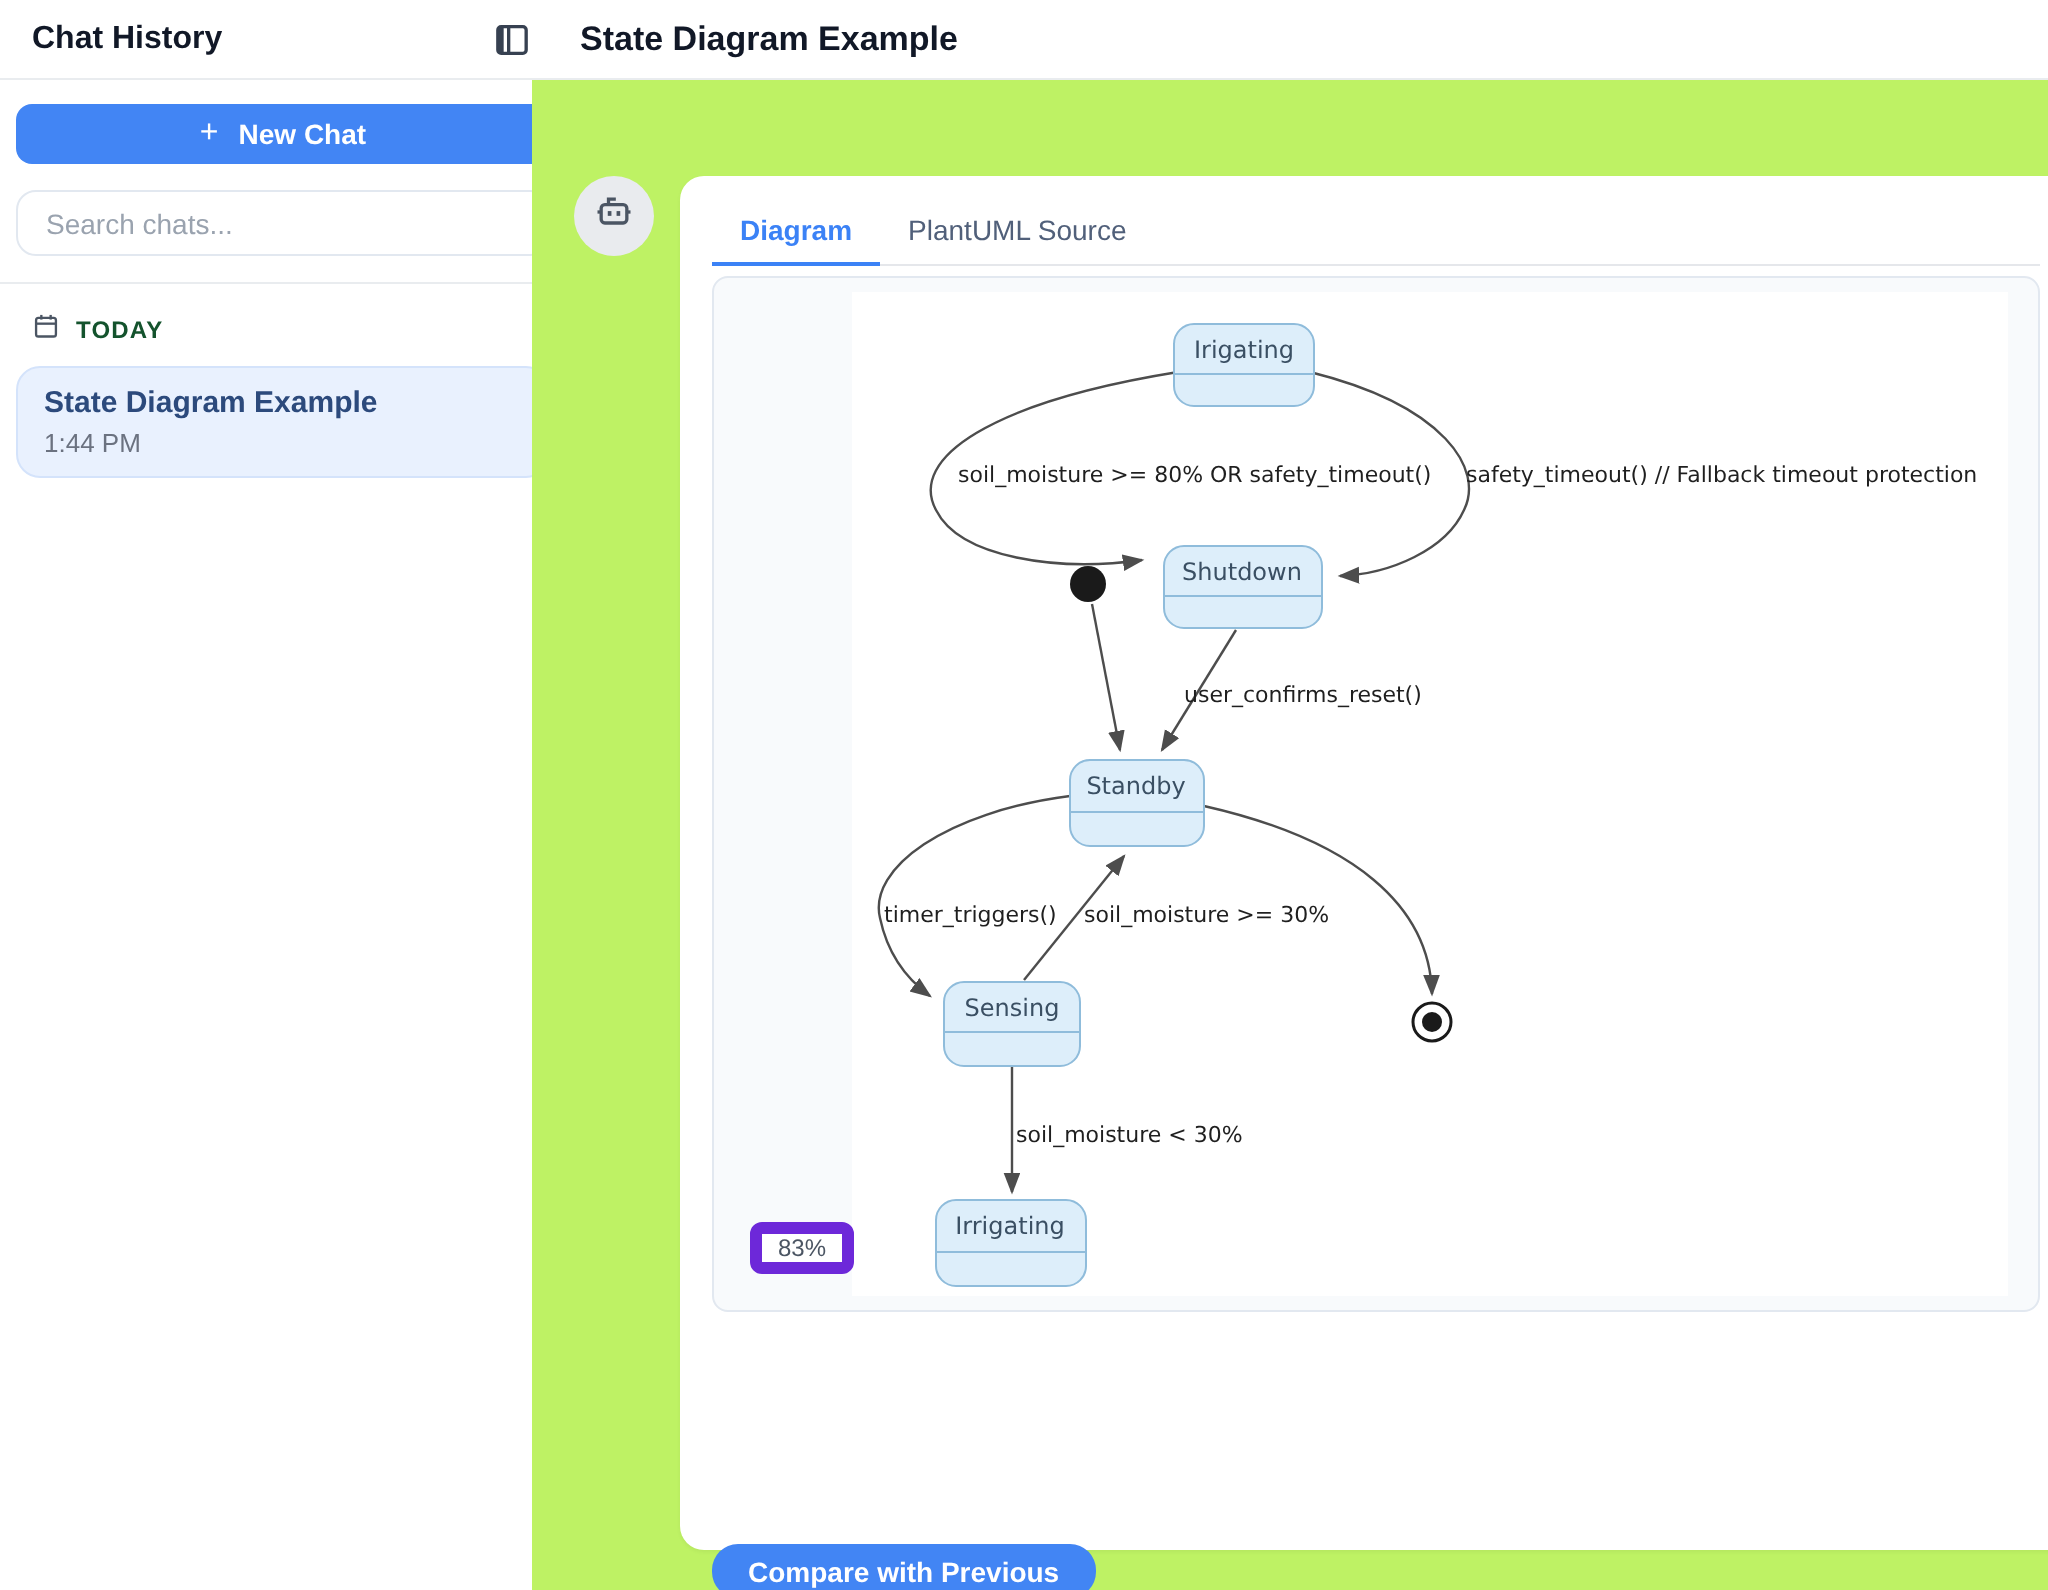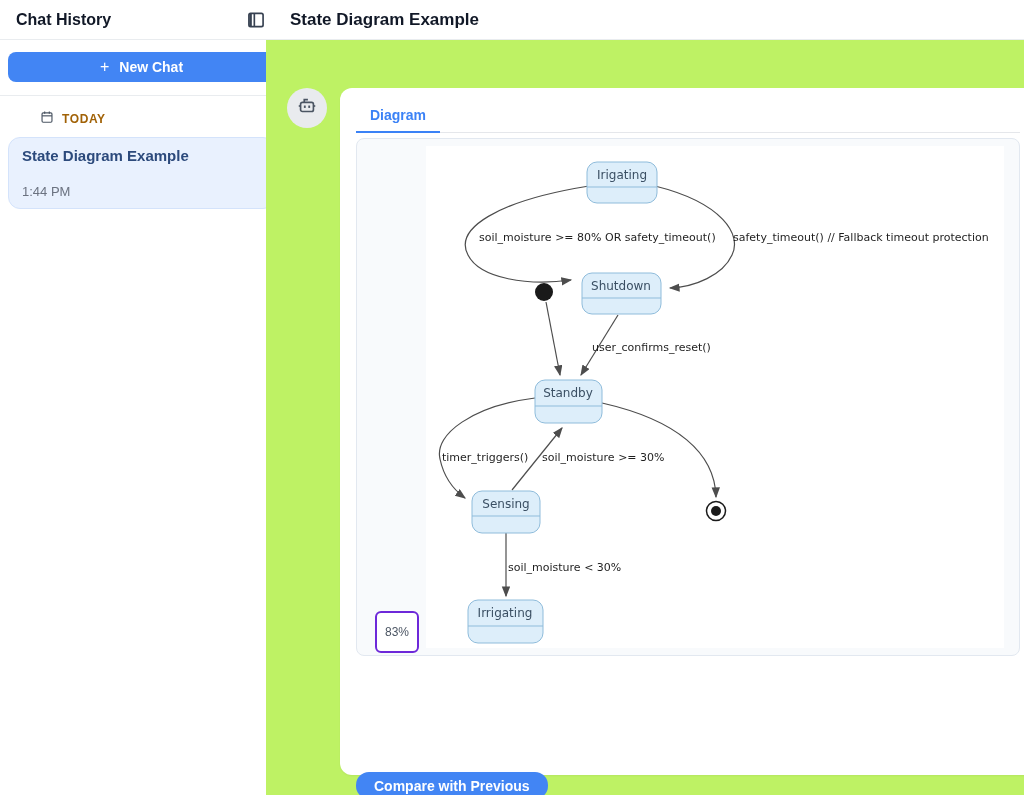--- a/index.html
+++ b/index.html
@@ -17,25 +17,25 @@
   .new-chat-btn { width:100%; height:30px; background:#4285f4; color:#fff; border:none;
                   border-radius:8px; font-size:14px; font-weight:bold; cursor:pointer;
                   display:flex; align-items:center; justify-content:center; gap:10px;
                   font-family:"Liberation Sans", sans-serif; }
   .new-chat-plus { font-size:16px; font-weight:normal; }
   .search-input { margin-top:13px; width:100%; height:33px; border:1px solid #e2e8f0;
                   border-radius:10px; padding:0 14px; font-size:14px; color:#374151;
                   font-family:"Liberation Sans", sans-serif; outline:none; }
   .search-input::placeholder { color:#9aa3af; }
   .section-label { display:flex; align-items:center; gap:8px; padding:14px 16px 8px 16px;
-                   font-size:12px; font-weight:bold; letter-spacing:0.6px; color:#a16207;margin-left:24px; }
+                   font-size:12px; font-weight:bold; letter-spacing:0.6px; color:#14532d; }
   .chat-item { margin:2px 8px; background:#e9f1fe; border:1px solid #d4e3fb; border-radius:12px;
                padding:9px 13px; cursor:pointer; }
   .chat-item-title { font-size:15px; font-weight:bold; color:#2c4a7c; }
-  .chat-item-time { font-size:13px; color:#6b7280; margin-top:20px; }
+  .chat-item-time { font-size:13px; color:#6b7280; margin-top:4px; }
 
   
   .main { position:absolute; left:266px; top:0; width:758px; height:795px; }
   .main-header { height:40px; background:#fff; border-bottom:1px solid #e9ecef;
                  display:flex; align-items:center; padding:0 24px; }
   .main-title { font-size:17px; font-weight:bold; color:#111827; }
   .main-body { height:755px; background:#bef264; }
   .message-row { display:flex; align-items:flex-start; padding:48px 0 0 21px; }
   .avatar { width:40px; height:40px; border-radius:50%; background:#e9ebee; flex:0 0 auto;
             display:flex; align-items:center; justify-content:center; }
@@ -44,22 +44,22 @@
 
   .tabs { display:flex; border-bottom:1px solid #e5e7eb; }
   .tab { padding:7px 14px 8px 14px; font-size:14px; color:#51607a; cursor:pointer; margin-bottom:-1px; }
   .tab.active { color:#3b82f6; font-weight:bold; border-bottom:2px solid #3b82f6; }
 
   .diagram-viewport { position:relative; margin-top:5px; height:518px; background:#f8fafc;
                       border:1px solid #e2e8f0; border-radius:8px; overflow:hidden; }
   .diagram-canvas { position:absolute; left:69px; top:7px; width:578px; height:502px; background:#ffffff; }
   .diagram-canvas svg { display:block; width:578px; height:502px;
                         font-family:"DejaVu Sans", sans-serif; }
-  .zoom-badge { position:absolute; left:18px; top:472px; background:#fff; border:2px solid #6d28d9;
-                border-radius:6px; padding:12px 8px; font-size:12px; color:#4b5563; }
+  .zoom-badge { position:absolute; left:18px; top:472px; background:#fff; border:6px solid #6d28d9;
+                border-radius:6px; padding:0 8px; font-size:12px; color:#4b5563; }
 
   .compare-btn { margin-top:116px; background:#4285f4; color:#fff; border:none; border-radius:13px;
                  padding:0 18px; height:27px; font-size:14px; font-weight:bold; cursor:pointer;
                  font-family:"Liberation Sans", sans-serif; }
 
   .st-node { fill:#ddeefa; stroke:#8fbcdb; stroke-width:1; }
   .st-divider { stroke:#8fbcdb; stroke-width:1; }
   .st-name { font-size:12px; fill:#3a4f63; text-anchor:middle; }
   .edge { fill:none; stroke:#4d4d4d; stroke-width:1.2; }
   .edge-label { font-size:11px; fill:#1f1f1f; }
@@ -77,20 +77,21 @@
         <line x1="5.5" y1="4.5" x2="5.5" y2="19.5" stroke-width="3"></line>
       </svg>
     </span>
   </div>
 
   <div class="sidebar-actions">
     <button class="new-chat-btn">
       <span class="new-chat-plus">+</span>
       <span>New Chat</span>
     </button>
+    <input class="search-input" type="text" placeholder="Search chats..." style="">
   </div>
 
   <div class="section-label">
     <span>
       <svg width="14" height="14" viewBox="0 0 24 24" fill="none" stroke="#4b5563" stroke-width="2">
         <rect x="3.5" y="5" width="17" height="16" rx="2"></rect>
         <line x1="3.5" y1="10" x2="20.5" y2="10"></line>
         <line x1="8" y1="2.5" x2="8" y2="6.5"></line>
         <line x1="16" y1="2.5" x2="16" y2="6.5"></line>
       </svg>
@@ -120,20 +121,21 @@
             <path d="M9 8 V5 H13"></path>
             <line x1="3" y1="12" x2="5" y2="12"></line>
             <line x1="19" y1="12" x2="21" y2="12"></line>
           </svg>
         </span>
       </div>
 
       <div class="card">
         <div class="tabs">
           <div class="tab active">Diagram</div>
+          <div class="tab">PlantUML Source</div>
         </div>
 
         <div class="diagram-viewport">
           <div class="diagram-canvas">
             <svg viewBox="425 155 578 502">
               <defs>
                 <marker id="arrow" markerWidth="10" markerHeight="8" refX="8" refY="3.5" orient="auto">
                   <polygon points="0 0, 9 3.5, 0 7" fill="#4d4d4d"></polygon>
                 </marker>
               </defs>

